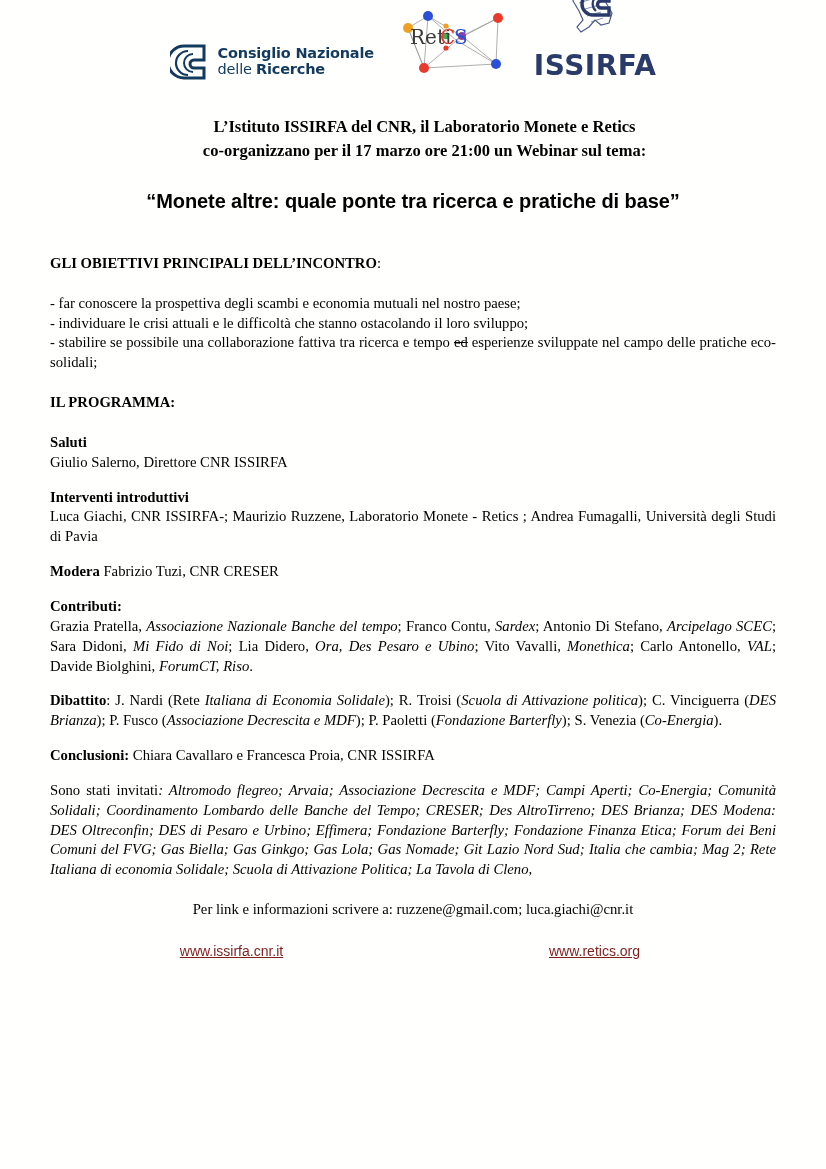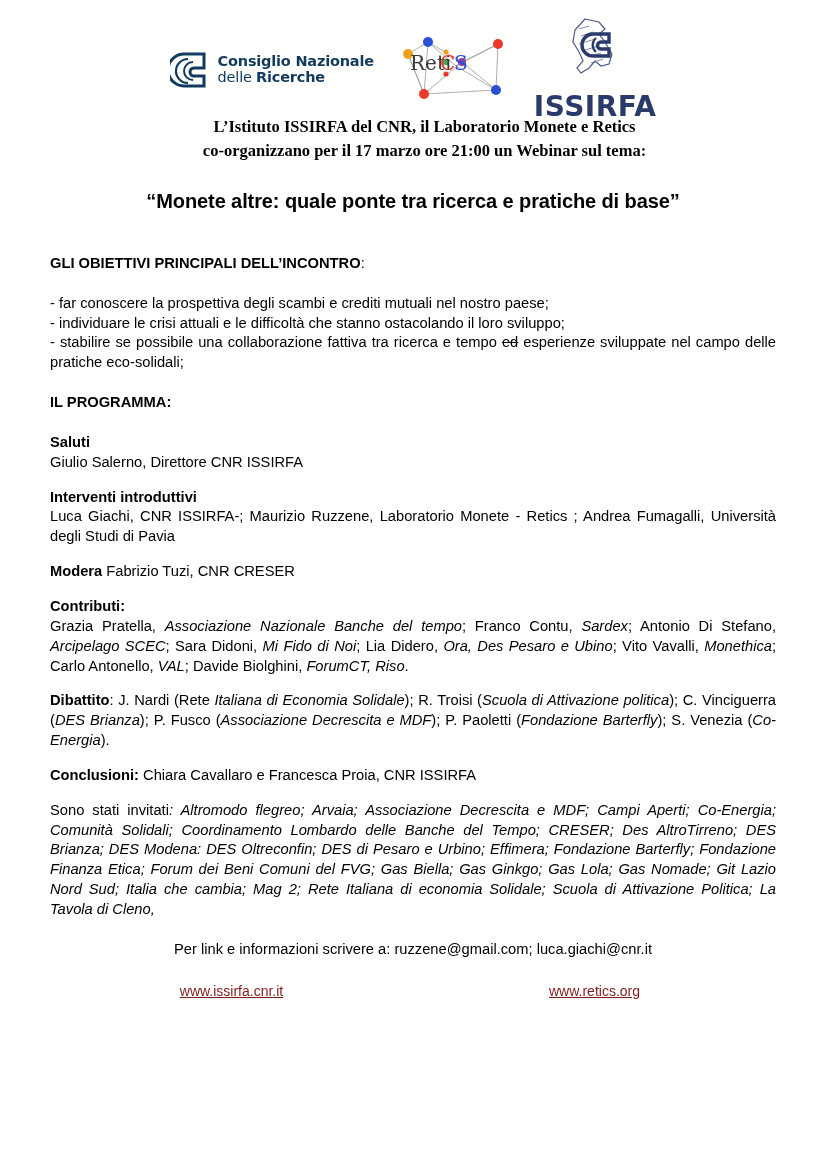--- a/index.html
+++ b/index.html
@@ -20,21 +20,21 @@
     height: 1169px;
     box-sizing: border-box;
     padding: 0;
     position: relative;
     background: #fffffe;
   }
 
   
   .logo-bar {
     display: flex;
-    align-items: center;
+    align-items: flex-end;
     justify-content: center;
     gap: 26px;
     padding-top: 57px;
     height: 82px;
     box-sizing: border-box;
   }
   .logo-cnr {
     display: flex;
     align-items: center;
     gap: 8px;
@@ -85,20 +85,21 @@
     font-size: 20px;
     margin-top: 27px;
     letter-spacing: -0.1px;
   }
 
   
   .content {
     margin: 0 50px 0 50px;
     font-size: 14.7px;
     line-height: 1.35;
+    font-family: Liberation Serif, serif;
   }
   .gap-a { height: 41px; }
   .gap-s { height: 15px; }
   .gap-m { height: 20px; }
 
   .b { font-weight: 700; }
   .i { font-style: italic; }
   .strike { text-decoration: line-through; }
 
   p.block {
@@ -195,21 +196,21 @@
 
   <div class="content">
 
     <div class="gap-a"></div>
 
     <p class="section-label"><span>GLI OBIETTIVI PRINCIPALI DELL’INCONTRO</span><span style="font-weight:400">:</span></p>
 
     <div class="gap-m"></div>
 
     <div class="bullets">
-      <p class="block">- far conoscere la prospettiva degli scambi e crediti mutuali nel nostro paese;</p>
+      <p class="block">- far conoscere la prospettiva degli scambi e economia mutuali nel nostro paese;</p>
       <p class="block">- individuare le crisi attuali e le difficoltà che stanno ostacolando il loro sviluppo;</p>
       <p class="block"><span>-  stabilire se possibile una collaborazione fattiva tra ricerca e tempo </span><span class="strike">ed</span><span> esperienze sviluppate nel campo delle pratiche eco-solidali;</span></p>
     </div>
 
     <div class="gap-m"></div>
 
     <p class="section-label">IL PROGRAMMA:</p>
 
     <div class="gap-m"></div>
 

